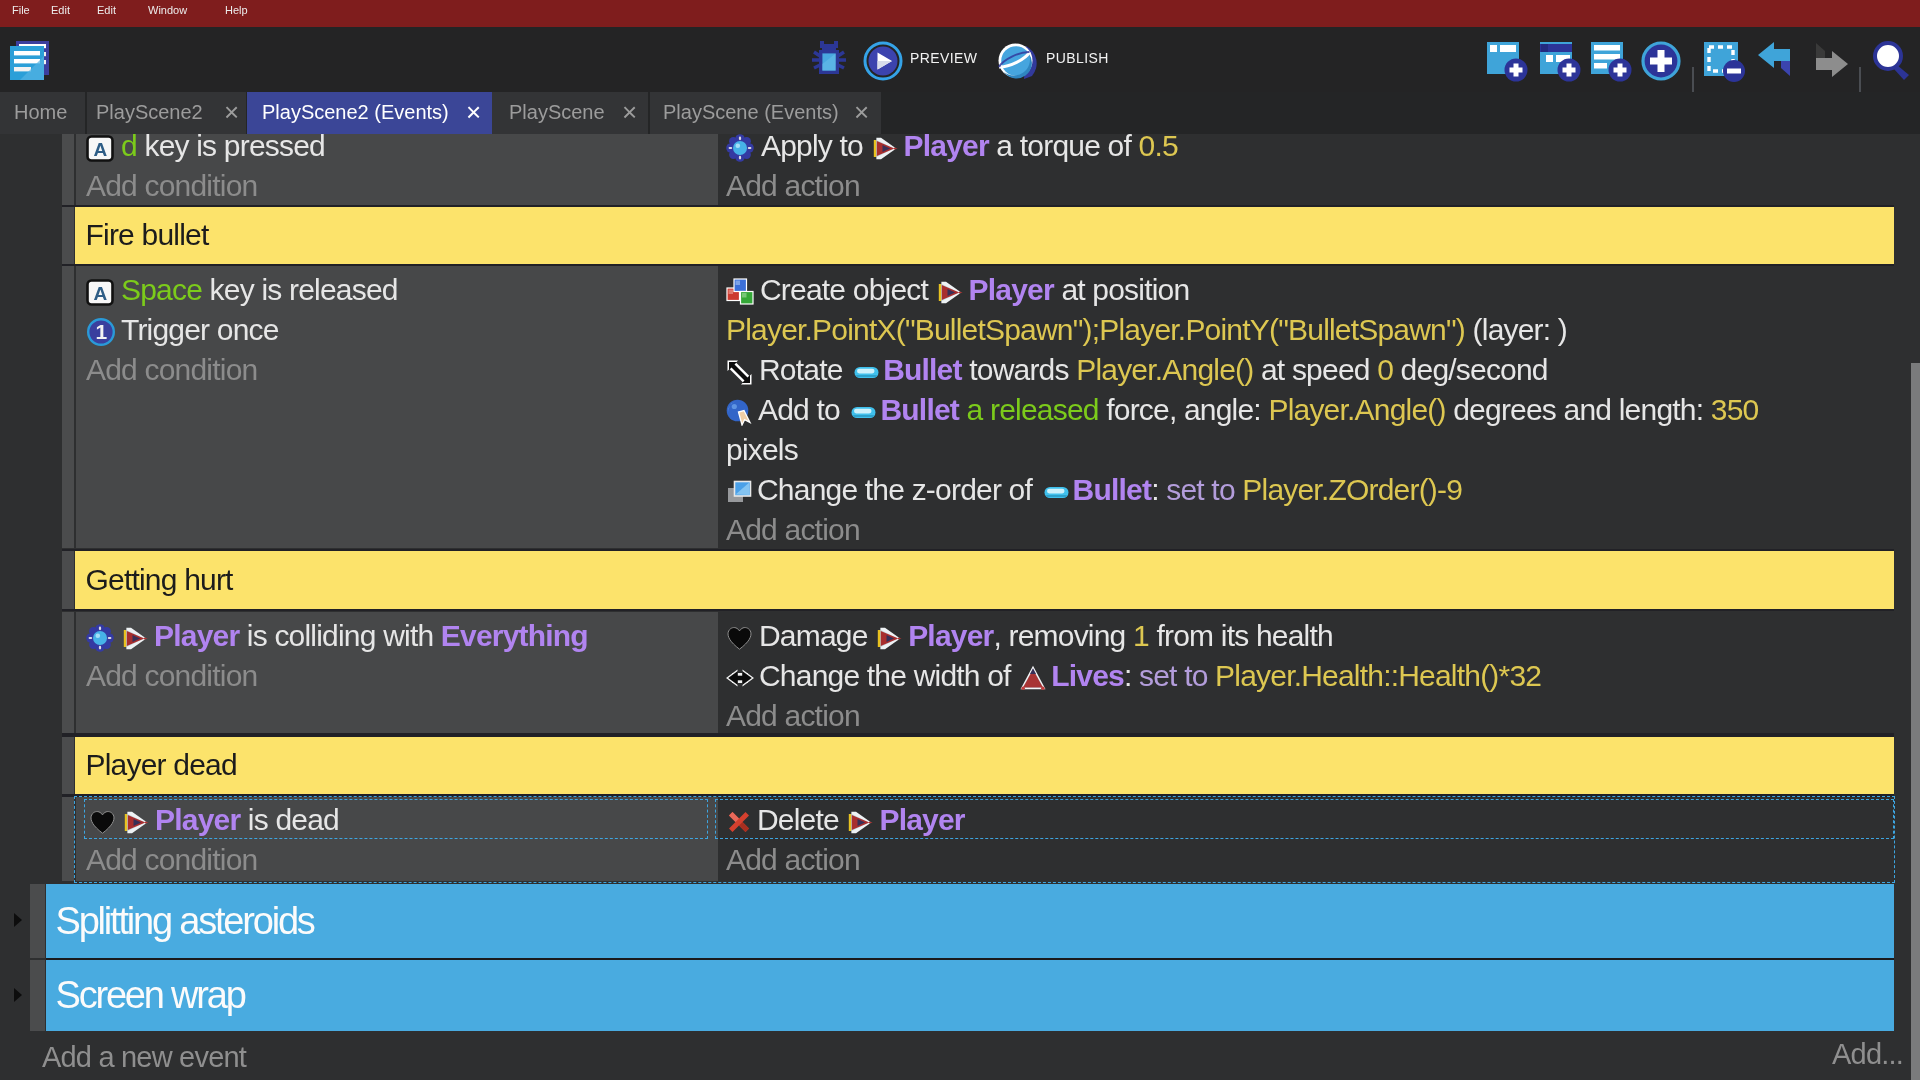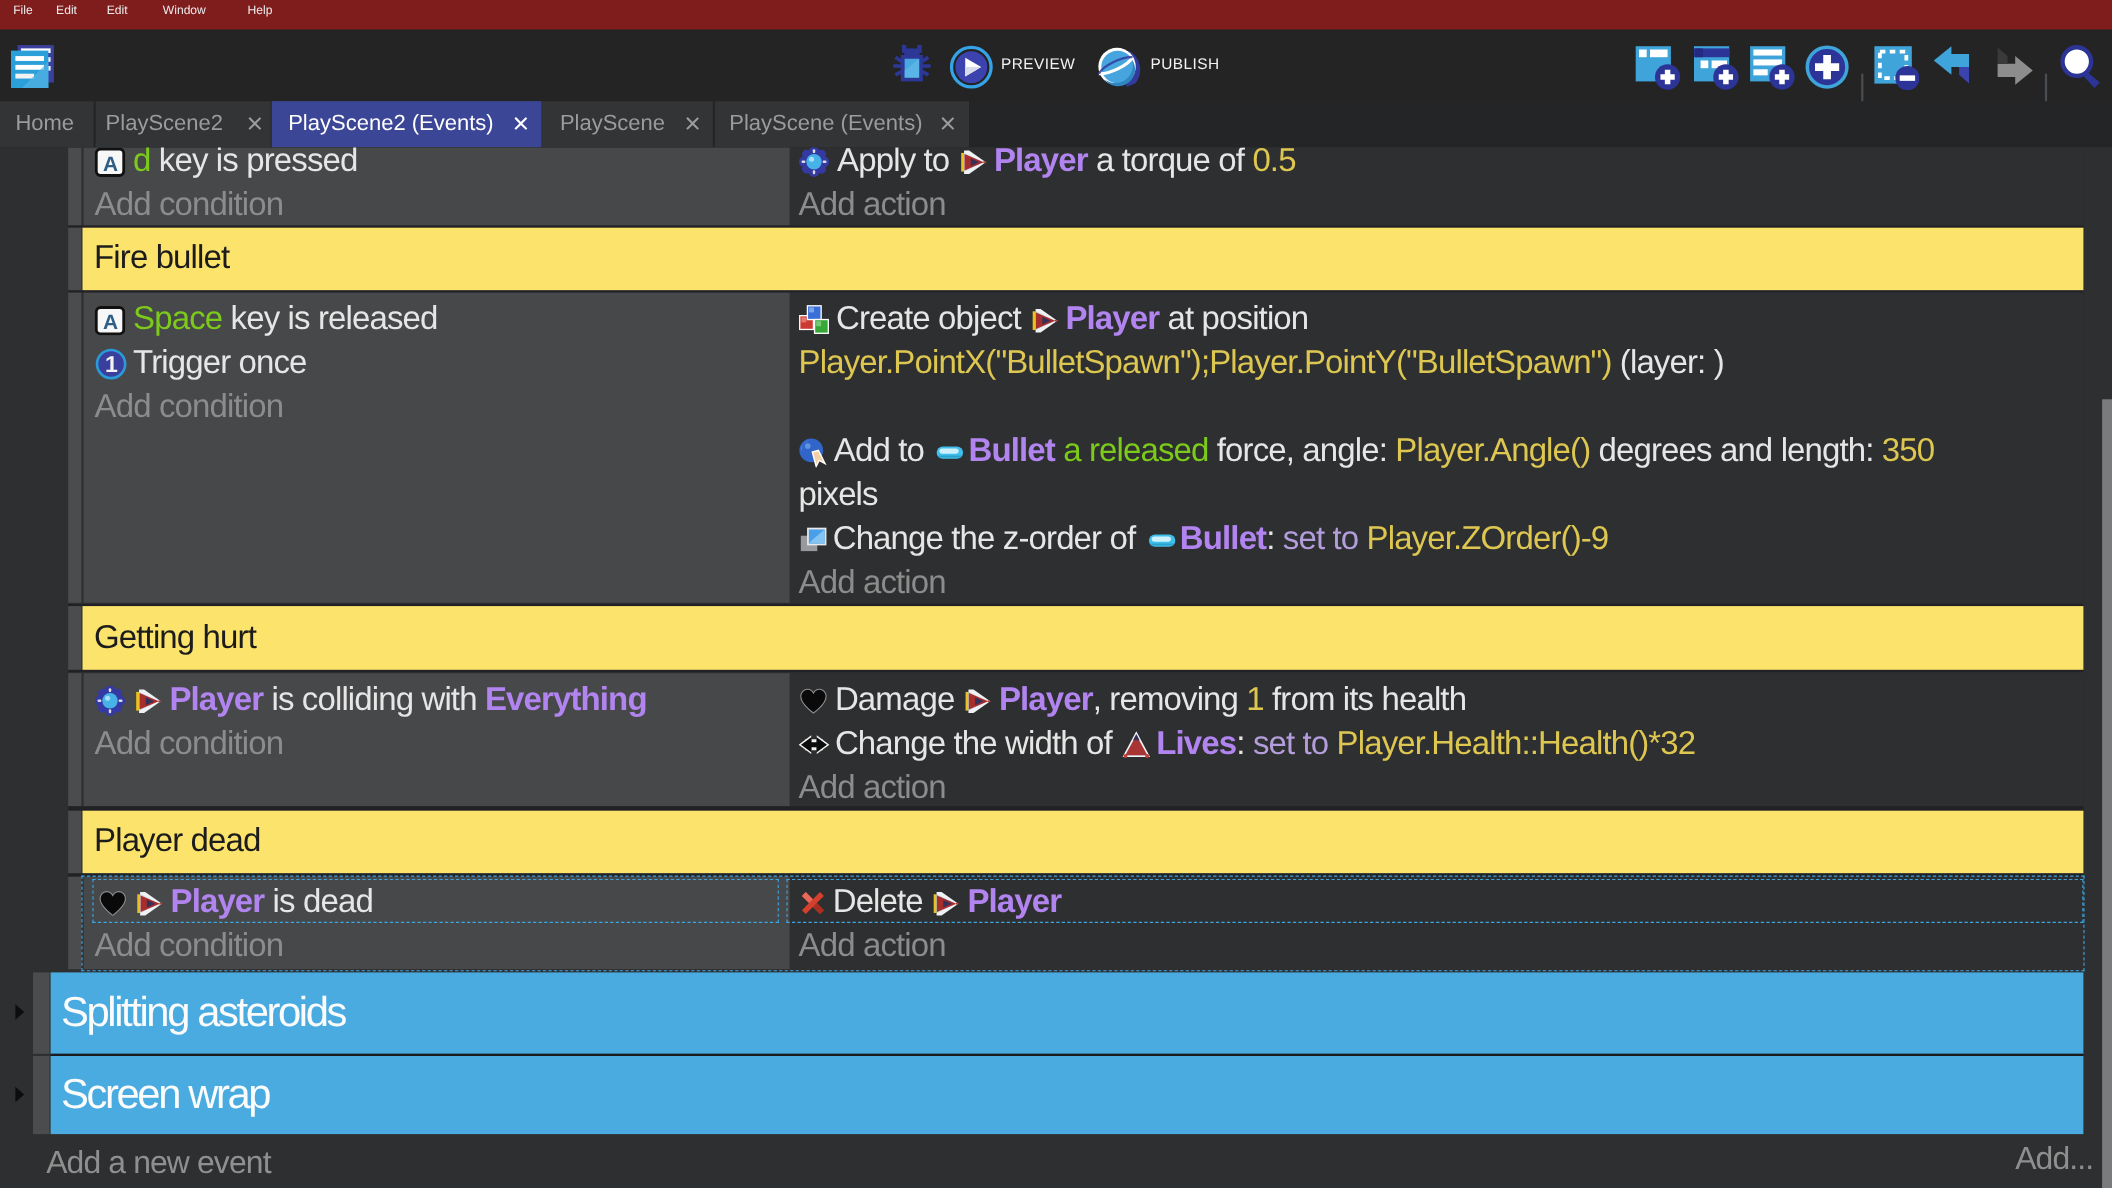--- a/index.html
+++ b/index.html
@@ -256,20 +256,30 @@
           <rect x="16" y="15" width="4.5" height="4.5" fill="#78c878"></rect>
         </svg>Create object <svg class="ico" width="25" height="25" viewBox="0 0 25 25" style="margin:0 6px 0 2px">
           <rect x="0.8" y="4" width="2.6" height="17" fill="#e8c21f"></rect>
           <path d="M3.4 1.8 L8 1.8 L23.2 12.5 L8 23.2 L3.4 23.2 Z" fill="#eef2f4"></path>
           <path d="M3.8 4 L21 12.5 L3.8 21 Z" fill="#c5d6de"></path>
           <path d="M3.8 5 L21.3 12.5 L3.8 20 Z" fill="#a82e2e"></path>
           <path d="M9.5 8.9 L17.2 12.5 L9.5 16.1 Z" fill="#373057"></path>
           <path d="M21 11.6 L24.6 12.5 L21 13.4 Z" fill="#b03535"></path>
         </svg><span class="obj">Player</span> at position</div>
     <div class="line yel" style="left:726px; top:176px">Player.PointX("BulletSpawn");Player.PointY("BulletSpawn")<span style="color:#e6e6e6"> (layer: )</span></div>
+    <div class="line" style="left:726px; top:216px"><svg class="ico" width="27" height="27" viewBox="0 0 27 27" style="margin-right:6px">
+          <path d="M5 5 L22 22" stroke="#fff" stroke-width="9"></path>
+          <path d="M1.5 1.5 L12 1.5 L1.5 12 Z M25.5 25.5 L15 25.5 L25.5 15 Z" fill="#fff"></path>
+          <path d="M6 6 L21 21" stroke="#0d0d0d" stroke-width="4.2"></path>
+          <path d="M3 3 L11 3 L3 11 Z M24 24 L16 24 L24 16 Z" fill="#0d0d0d"></path>
+        </svg>Rotate <svg class="ico" width="25" height="13" viewBox="0 0 25 13" style="margin:0 4px">
+          <rect x="0.5" y="1" width="24" height="11" rx="5.5" fill="#3fc0ec"></rect>
+          <rect x="3" y="2.8" width="17.5" height="4.6" rx="2.3" fill="#cdf1fb"></rect>
+          <rect x="2" y="9" width="21" height="2" rx="1" fill="#2da2cc"></rect>
+        </svg><span class="obj">Bullet</span> towards <span class="yel">Player.Angle()</span> at speed <span class="yel">0</span> deg/second</div>
     <div class="line" style="left:726px; top:256px"><svg class="ico" width="26" height="27" viewBox="0 0 26 27" style="margin-right:6px">
           <circle cx="11.5" cy="11.5" r="10.8" fill="#3265c8"></circle>
           <path d="M3 9 A 9.5 9.5 0 0 1 10 2.2 A 10.8 10.8 0 0 0 2 13 Z" fill="#85b5f0"></path>
           <circle cx="8.3" cy="7.5" r="2.6" fill="#5e94e2"></circle>
           <path d="M12.5 13 L16 26 L18.6 20.6 L24 23.4 L18 11.5 Z" fill="#f2cfa5" stroke="#fff" stroke-width="1.3"></path>
         </svg>Add to <svg class="ico" width="25" height="13" viewBox="0 0 25 13" style="margin:0 4px">
           <rect x="0.5" y="1" width="24" height="11" rx="5.5" fill="#3fc0ec"></rect>
           <rect x="3" y="2.8" width="17.5" height="4.6" rx="2.3" fill="#cdf1fb"></rect>
           <rect x="2" y="9" width="21" height="2" rx="1" fill="#2da2cc"></rect>
         </svg><span class="obj">Bullet</span> <span class="grn">a released</span> force, angle: <span class="yel">Player.Angle()</span> degrees and length: <span class="yel">350</span></div>

